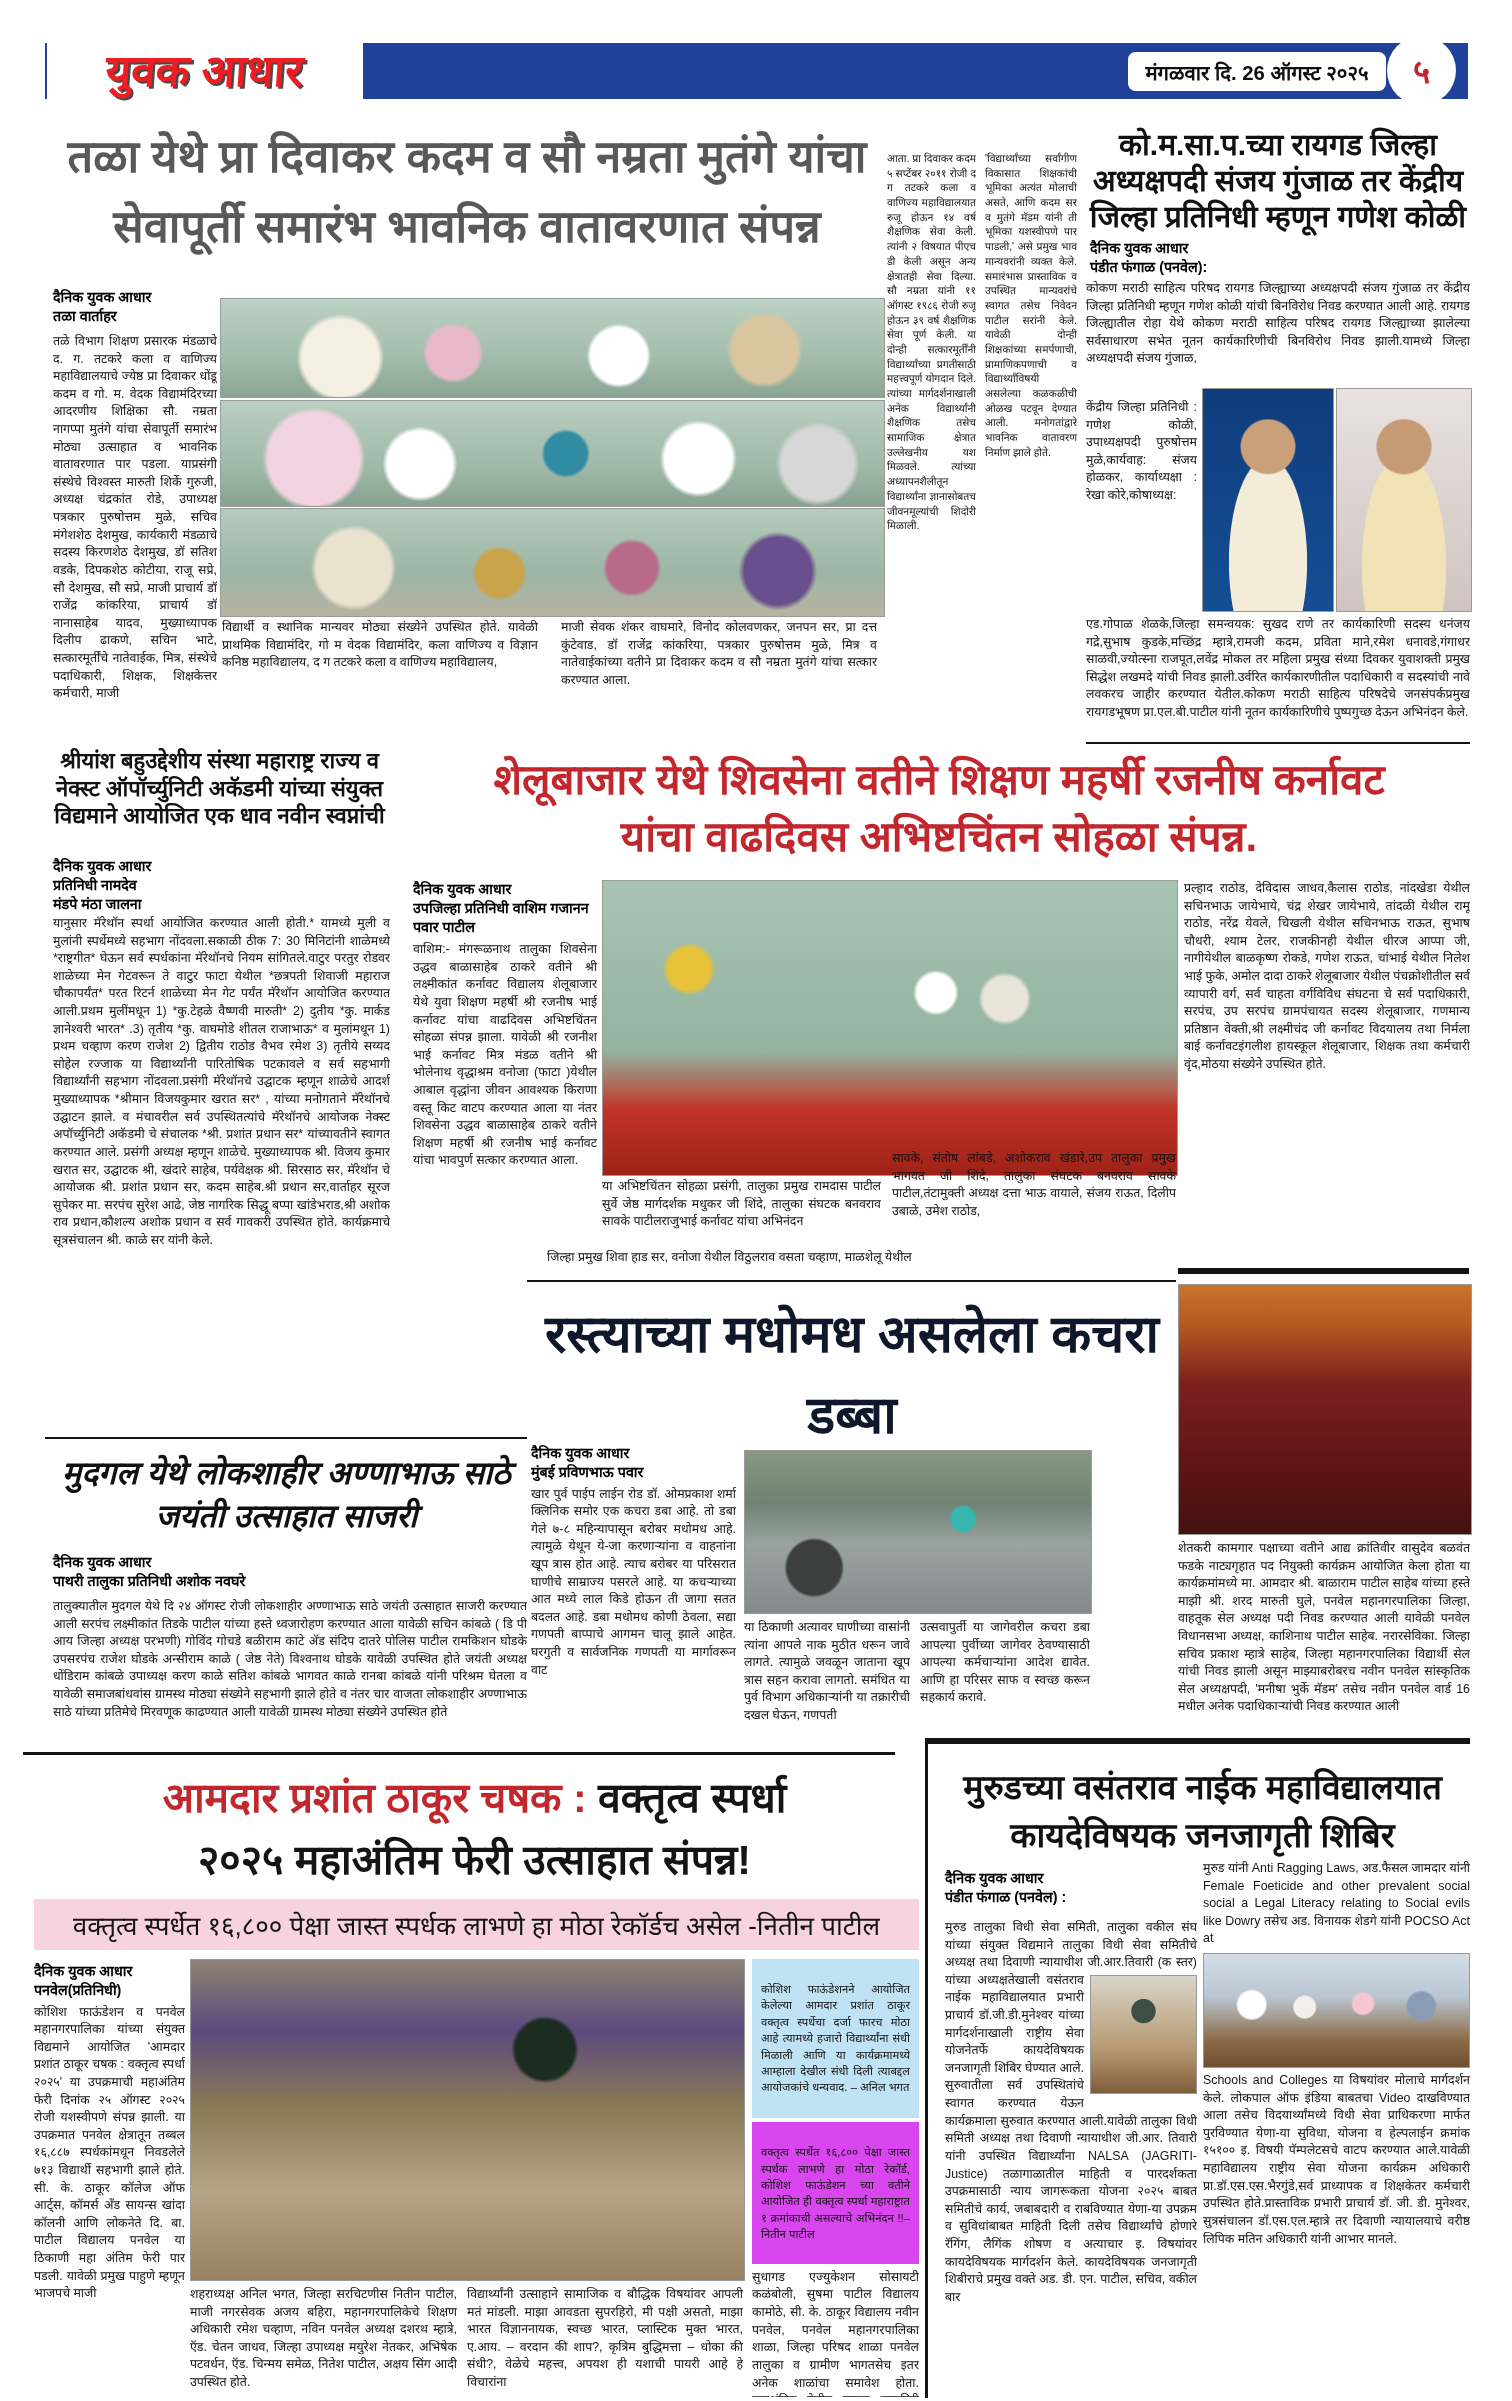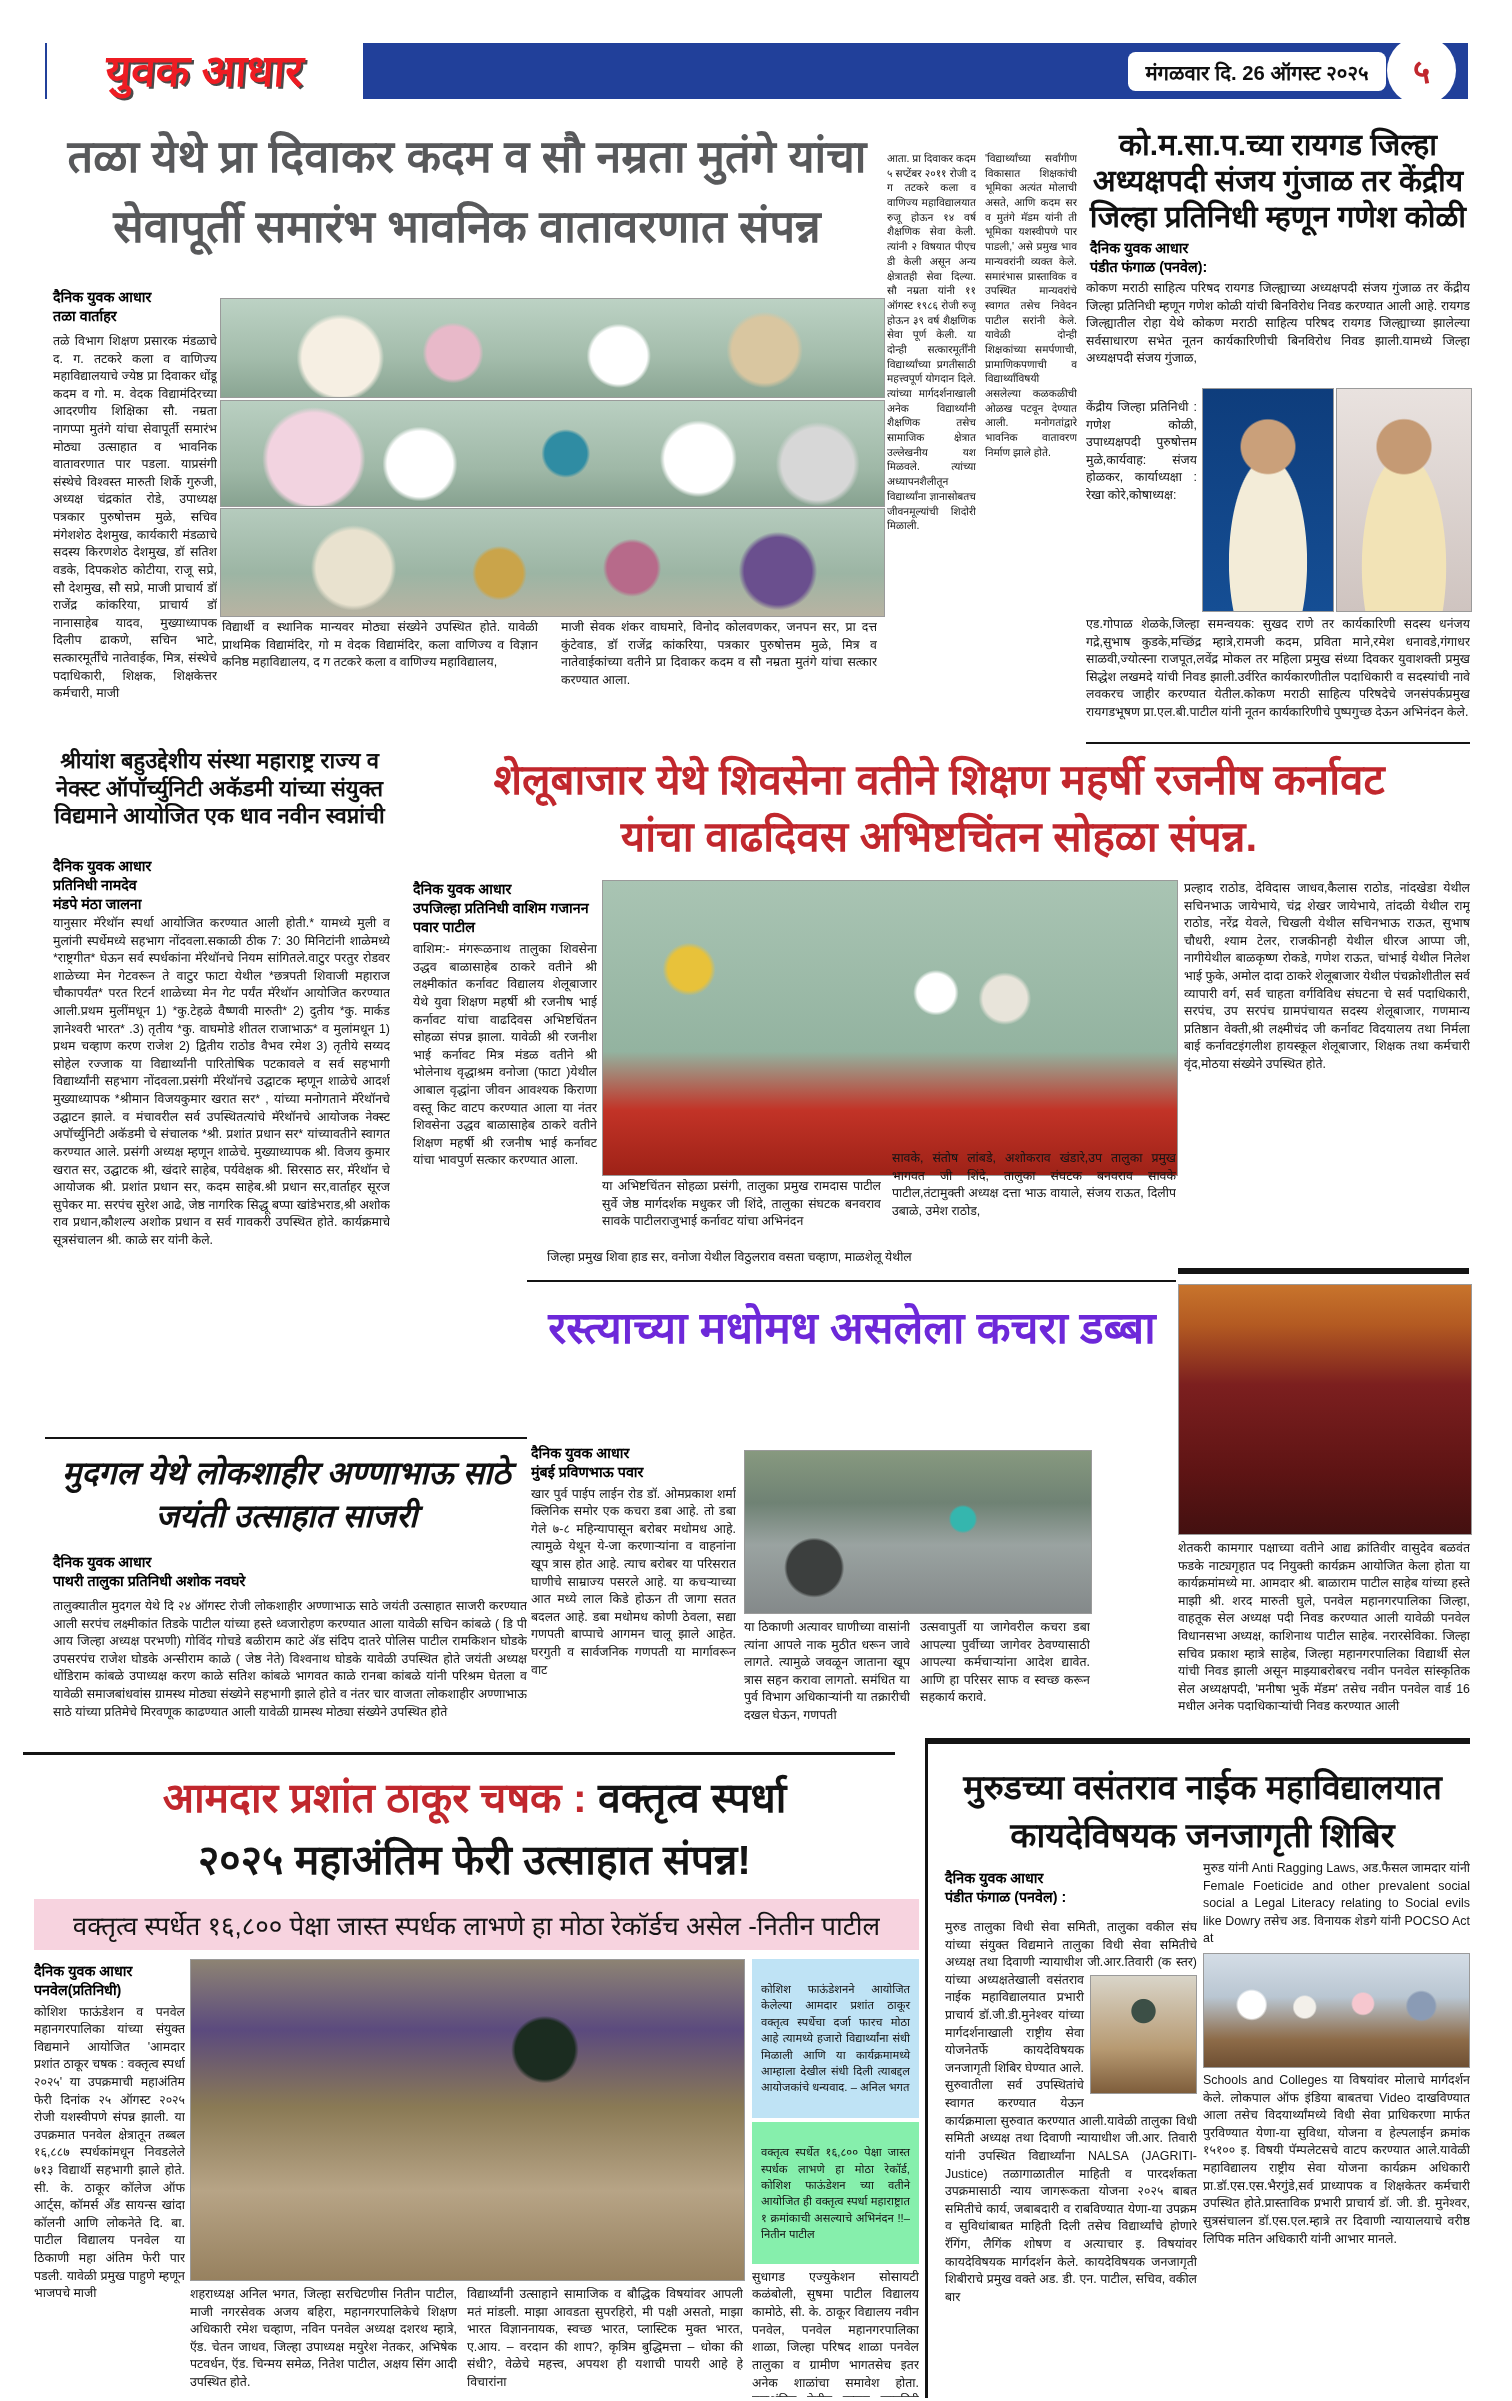--- a/index.html
+++ b/index.html
@@ -133,21 +133,21 @@
   </div>
   <div class="abs ph ph-event" style="left:602px;top:880px;width:574px;height:294px;"></div>
   <div class="abs tx" style="left:602px;top:1178px;width:279px;height:92px;">या अभिष्टचिंतन सोहळा प्रसंगी, तालुका प्रमुख रामदास पाटील सुर्वे जेष्ठ मार्गदर्शक मधुकर जी शिंदे, तालुका संघटक बनवराव सावके पाटीलराजुभाई कर्नावट यांचा अभिनंदन</div>
   <div class="abs tx" style="left:892px;top:1150px;width:284px;height:92px;">सावके, संतोष लांबडे, अशोकराव खंडारे,उप तालुका प्रमुख भागवत जी शिंदे, तालुका संघटक बनवराव सावके पाटील,तंटामुक्ती अध्यक्ष दत्ता भाऊ वायाले, संजय राऊत, दिलीप उबाळे, उमेश राठोड,</div>
   <div class="abs tx" style="left:527px;top:1249px;width:648px;height:19.6px;white-space:nowrap;overflow:hidden;margin-left:20px;">जिल्हा प्रमुख शिवा हाड सर, वनोजा येथील विठुलराव वसता चव्हाण, माळशेलू येथील</div>
   <div class="abs tx" style="left:1184px;top:880px;width:286px;height:384px;">प्रल्हाद राठोड, देविदास जाधव,कैलास राठोड, नांदखेडा येथील सचिनभाऊ जायेभाये, चंद्र शेखर जायेभाये, तांदळी येथील रामू राठोड, नरेंद्र येवले, चिखली येथील सचिनभाऊ राऊत, सुभाष चौधरी, श्याम टेलर, राजकीनही येथील धीरज आप्पा जी, नागीयेथील बाळकृष्ण रोकडे, गणेश राऊत, चांभाई येथील निलेश भाई फुके, अमोल दादा ठाकरे शेलूबाजार येथील पंचक्रोशीतील सर्व व्यापारी वर्ग, सर्व चाहता वर्गविविध संघटना चे सर्व पदाधिकारी, सरपंच, उप सरपंच ग्रामपंचायत सदस्य शेलूबाजार, गणमान्य प्रतिष्ठान वेक्ती,श्री लक्ष्मीचंद जी कर्नावट विदयालय तथा निर्मला बाई कर्नावटइंगलीश हायस्कूल शेलूबाजार, शिक्षक तथा कर्मचारी वृंद,मोठया संख्येने उपस्थित होते.</div>
 
   <div class="abs rule" style="left:1178px;top:1268px;width:291px;height:6px;"></div>
   <div class="abs rule" style="left:527px;top:1280px;width:649px;height:2.3px;"></div>
 
-  <div class="abs hl" style="left:529px;top:1294px;width:646px;height:143px;font-size:44px;line-height:1.55;color:#6d28d9;overflow:hidden;">
+  <div class="abs hl" style="left:529px;top:1294px;width:646px;height:143px;font-size:52px;line-height:1.55;color:#0f172a;overflow:hidden;">
       <span style="display:block;">रस्त्याच्या मधोमध असलेला कचरा डब्बा</span>
   </div>
   <div class="abs" style="left:531px;top:1444px;width:205px;height:305px;overflow:hidden;">
       <div class="by">दैनिक युवक आधार</div>
       <div class="by">मुंबई प्रविणभाऊ पवार</div>
       <div class="tx" style="margin-top:3.8px;">खार पुर्व पाईप लाईन रोड डॉ. ओमप्रकाश शर्मा क्लिनिक समोर एक कचरा डबा आहे. तो डबा गेले ७-८ महिन्यापासून बरोबर मधोमध आहे. त्यामुळे येथून ये-जा करणाऱ्यांना व वाहनांना खूप त्रास होत आहे. त्याच बरोबर या परिसरात घाणीचे साम्राज्य पसरले आहे. या कचऱ्याच्या आत मध्ये लाल किडे होऊन ती जागा सतत बदलत आहे. डबा मधोमध कोणी ठेवला, सद्या गणपती बाप्पाचे आगमन चालू झाले आहेत. घरगुती व सार्वजनिक गणपती या मार्गावरून वाट</div>
   </div>
   <div class="abs ph ph-street" style="left:744px;top:1450px;width:346px;height:162px;"></div>
   <div class="abs tx" style="left:744px;top:1619px;width:166px;height:130px;">या ठिकाणी अत्यावर घाणीच्या वासांनी त्यांना आपले नाक मुठीत धरून जावे लागते. त्यामुळे जवळून जाताना खूप त्रास सहन करावा लागतो. समंधित या पुर्व विभाग अधिकाऱ्यांनी या तक्रारीची दखल घेऊन, गणपती</div>
   <div class="abs tx" style="left:920px;top:1619px;width:170px;height:130px;">उत्सवापुर्ती या जागेवरील कचरा डबा आपल्या पुर्वीच्या जागेवर ठेवण्यासाठी आपल्या कर्मचाऱ्यांना आदेश द्यावेत. आणि हा परिसर साफ व स्वच्छ करून सहकार्य करावे.</div>
@@ -177,21 +177,21 @@
   <div class="abs" style="left:34px;top:1962px;width:151px;height:435px;overflow:hidden;">
       <div class="by">दैनिक युवक आधार</div>
       <div class="by">पनवेल(प्रतिनिधी)</div>
       <div class="tx" style="margin-top:3.8px;">कोशिश फाऊंडेशन व पनवेल महानगरपालिका यांच्या संयुक्त विद्यमाने आयोजित 'आमदार प्रशांत ठाकूर चषक : वक्तृत्व स्पर्धा २०२५' या उपक्रमाची महाअंतिम फेरी दिनांक २५ ऑगस्ट २०२५ रोजी यशस्वीपणे संपन्न झाली. या उपक्रमात पनवेल क्षेत्रातून तब्बल १६,८८७ स्पर्धकांमधून निवडलेले ७१३ विद्यार्थी सहभागी झाले होते. सी. के. ठाकूर कॉलेज ऑफ आर्ट्स, कॉमर्स अँड सायन्स खांदा कॉलनी आणि लोकनेते दि. बा. पाटील विद्यालय पनवेल या ठिकाणी महा अंतिम फेरी पार पडली.  यावेळी प्रमुख पाहुणे म्हणून भाजपचे माजी</div>
   </div>
   <div class="abs ph ph-trophy" style="left:190px;top:1959px;width:553px;height:320px;"></div>
   <div class="abs tx" style="left:190px;top:2286px;width:267px;height:111px;">शहराध्यक्ष अनिल भगत, जिल्हा सरचिटणीस नितीन पाटील, माजी नगरसेवक अजय बहिरा, महानगरपालिकेचे शिक्षण अधिकारी रमेश चव्हाण, नविन पनवेल अध्यक्ष दशरथ म्हात्रे, ऍड. चेतन जाधव, जिल्हा उपाध्यक्ष मयुरेश नेतकर, अभिषेक पटवर्धन, ऍड. चिन्मय समेळ, नितेश पाटील, अक्षय सिंग आदी उपस्थित होते.</div>
   <div class="abs tx" style="left:467px;top:2286px;width:276px;height:111px;">विद्यार्थ्यांनी उत्साहाने सामाजिक व बौद्धिक विषयांवर आपली मतं मांडली. माझा आवडता सुपरहिरो, मी पक्षी असतो, माझा भारत विज्ञाननायक, स्वच्छ भारत, प्लास्टिक मुक्त भारत, ए.आय. – वरदान की शाप?, कृत्रिम बुद्धिमत्ता – धोका की संधी?, वेळेचे महत्त्व, अपयश ही यशाची पायरी आहे हे विचारांना</div>
   <div class="abs" style="left:752px;top:1959px;width:167px;height:438px;overflow:hidden;">
       <div class="boxed" style="background:#bfe3f5;font-size:11.3px;">कोशिश फाऊंडेशनने आयोजित केलेल्या आमदार प्रशांत ठाकूर वक्तृत्व स्पर्धेचा दर्जा फारच मोठा आहे त्यामध्ये हजारो विद्यार्थ्यांना संधी मिळाली आणि या कार्यक्रमामध्ये आम्हाला देखील संधी दिली त्याबद्दल आयोजकांचे धन्यवाद. – अनिल भगत</div>
-      <div class="boxed" style="background:#86efac;font-size:11.3px;margin-top:4.5px;">वक्तृत्व स्पर्धेत १६,८०० पेक्षा जास्त स्पर्धक लाभणे हा मोठा रेकॉर्ड, कोशिश फाऊंडेशन च्या वतीने आयोजित ही वक्तृत्व स्पर्धा महाराष्ट्रात १ क्रमांकाची असल्याचे अभिनंदन !!– नितीन पाटील</div>
+      <div class="boxed" style="background:#d946ef;font-size:11.3px;margin-top:4.5px;">वक्तृत्व स्पर्धेत १६,८०० पेक्षा जास्त स्पर्धक लाभणे हा मोठा रेकॉर्ड, कोशिश फाऊंडेशन च्या वतीने आयोजित ही वक्तृत्व स्पर्धा महाराष्ट्रात १ क्रमांकाची असल्याचे अभिनंदन !!– नितीन पाटील</div>
       <div class="tx" style="margin-top:4.5px;">सुधागड एज्युकेशन सोसायटी कळंबोली, सुषमा पाटील विद्यालय कामोठे, सी. के. ठाकूर विद्यालय नवीन पनवेल, पनवेल महानगरपालिका शाळा, जिल्हा परिषद शाळा पनवेल तालुका व ग्रामीण भागतसेच इतर अनेक शाळांचा समावेश होता. महाअंतिम फेरीत उत्कृष्ट कामगिरी करणाऱ्या विद्यार्थ्यांना चषक व प्रमाणपत्रे प्रदान करण्यात येणार आहे.</div>
   </div>
 
   <div class="abs hl" style="left:938px;top:1764px;width:529px;height:98px;font-size:34px;line-height:1.4;overflow:hidden;">मुरुडच्या वसंतराव नाईक महाविद्यालयात कायदेविषयक जनजागृती शिबिर</div>
   <div class="abs by" style="left:945px;top:1869px;width:256px;">
       <div>दैनिक युवक आधार</div>
       <div>पंडीत फंगाळ (पनवेल) :</div>
   </div>
   <div class="abs tx" style="left:945px;top:1919px;width:252px;height:479px;">
       <span>मुरुड तालुका विधी सेवा समिती, तालुका वकील संघ यांच्या संयुक्त विद्यमाने तालुका विधी सेवा समितीचे अध्यक्ष तथा दिवाणी न्यायाधीश जी.आर.तिवारी (क स्तर)</span>

